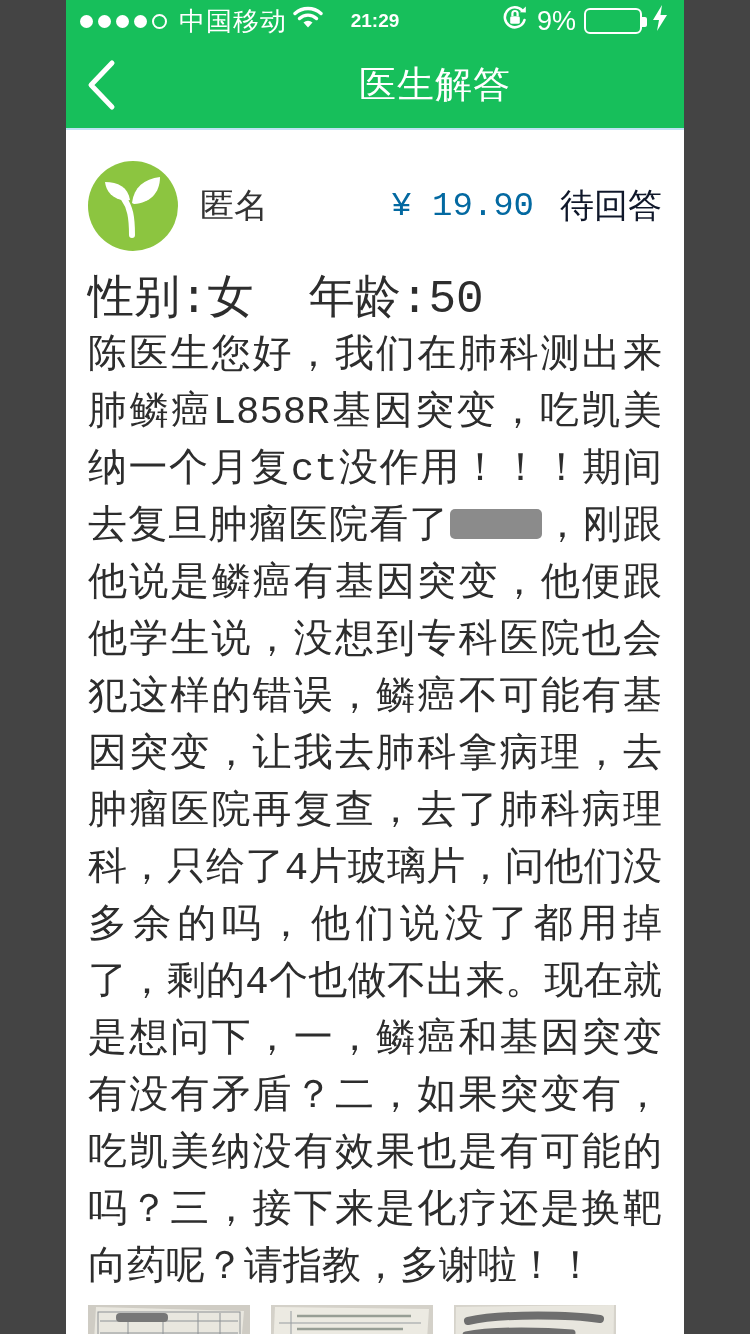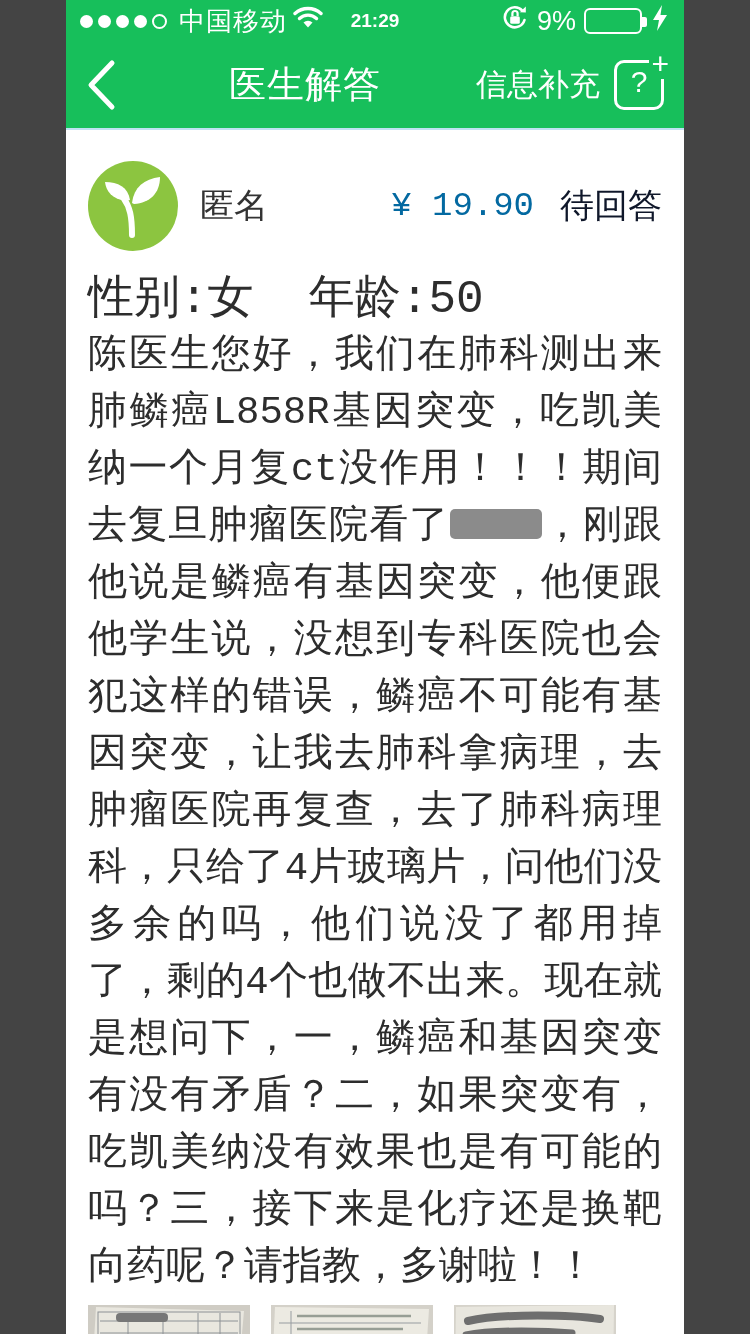--- a/index.html
+++ b/index.html
@@ -108,27 +108,20 @@
       </div>
     </div>
 
     <div class="navbar">
       <div class="nav-back">
         <svg width="30" height="52" viewBox="0 0 30 52">
           <polyline points="26,4 5,26 26,48" stroke="#fff" stroke-width="5" fill="none" stroke-linecap="round" stroke-linejoin="round"></polyline>
         </svg>
       </div>
       <div class="nav-title">医生解答</div>
-      <div class="nav-right">
-        <span class="nav-right-label">信息补充</span>
-        <span class="qicon">
-          <span class="q">?</span>
-          <span class="plus">+</span>
-        </span>
-      </div>
     </div>
   </div>
   <div class="hairline"></div>
 
   <div class="card">
     <div class="card-head">
       <div class="avatar">
         <svg width="62" height="66" viewBox="0 0 62 66">
           <path d="M30 62 C30 44 28 34 22 26" stroke="#fff" stroke-width="6" fill="none" stroke-linecap="round"></path>
           <path d="M24 28 C10 26 4 18 3 9 C16 9 26 14 28 27 Z" fill="#fff"></path>

